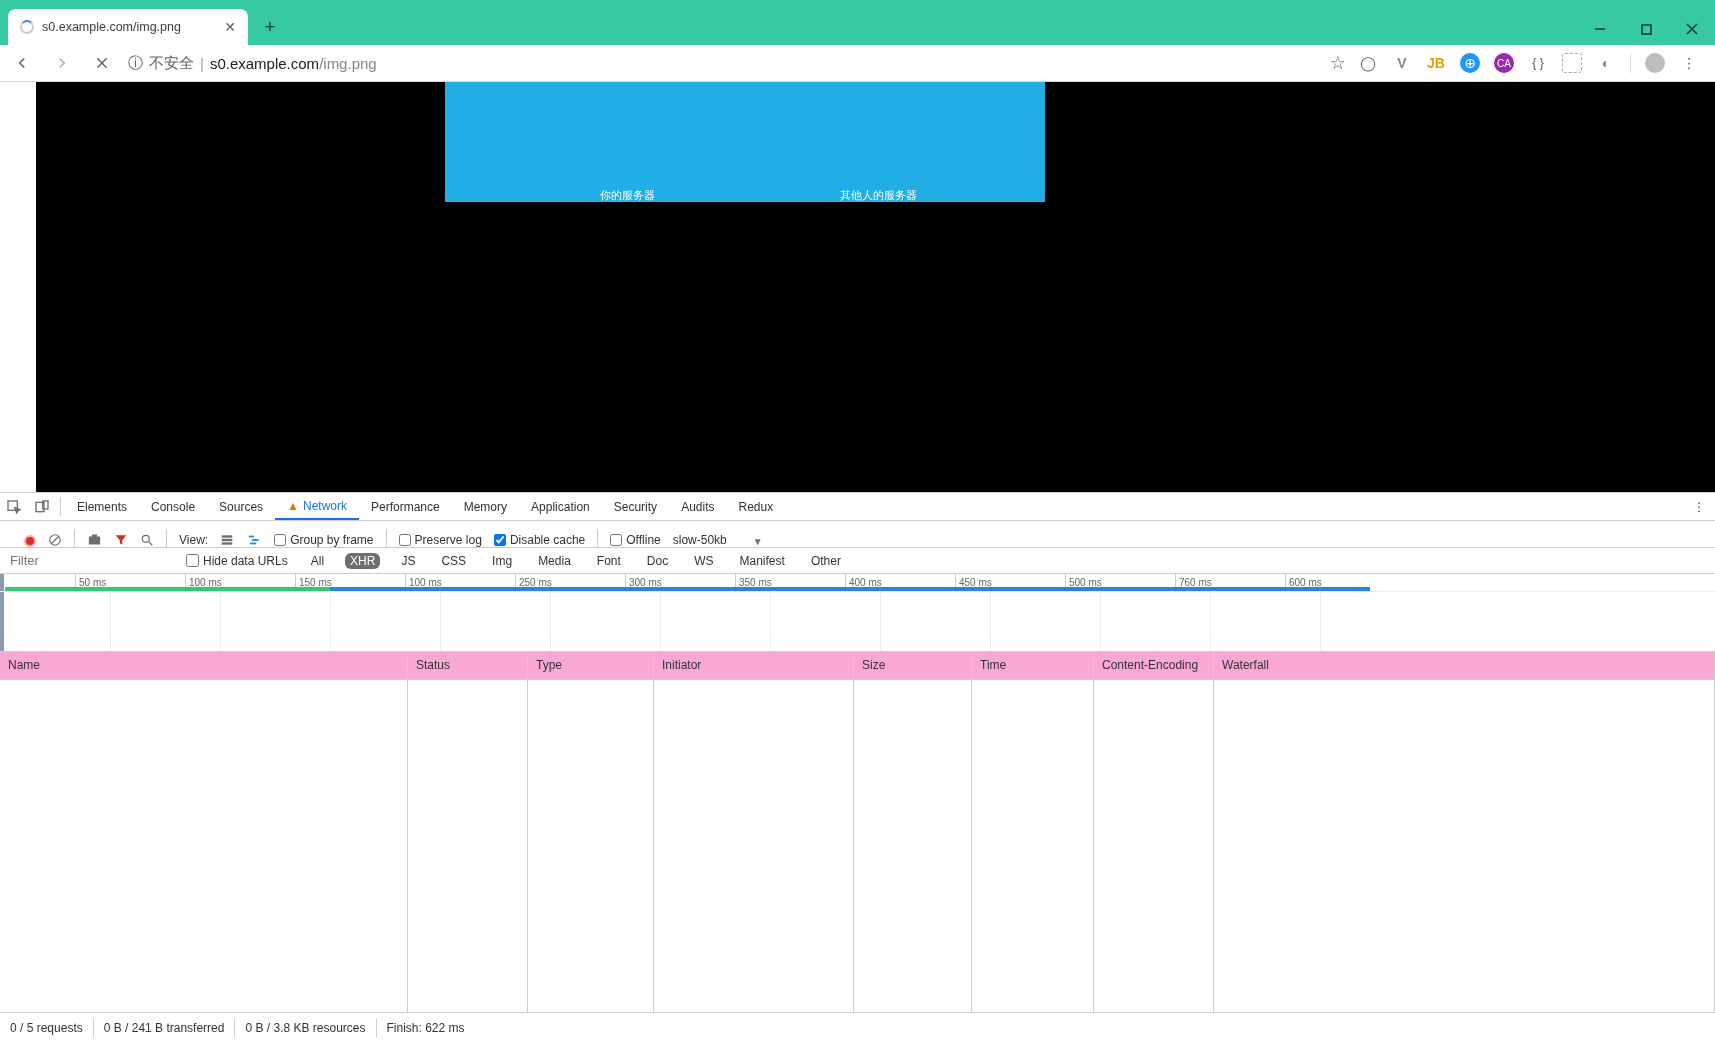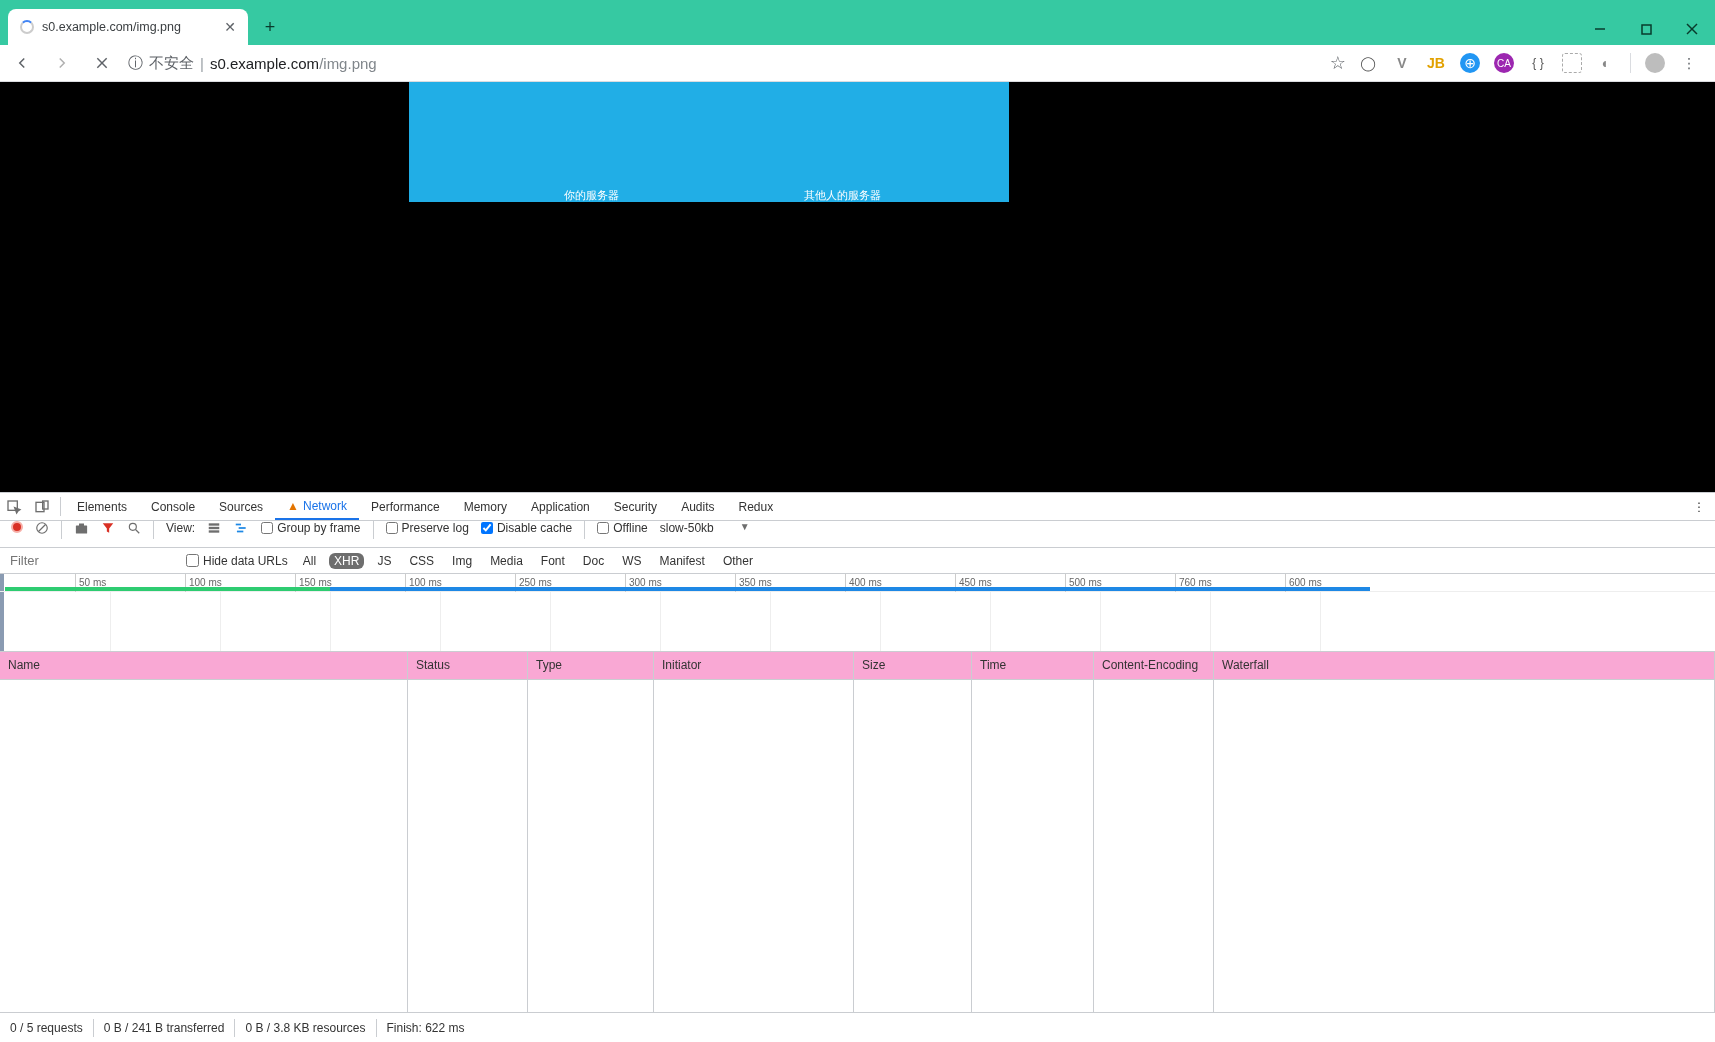--- a/index.html
+++ b/index.html
@@ -21,49 +21,49 @@
   .nav-btn.disabled { color:#b0b0b0; }
   .addr { flex:1; display:flex; align-items:center; gap:6px; font-size:15px; color:#5f6368; }
   .addr .insecure { color:#5f6368; }
   .addr .sep { color:#9aa0a6; }
   .addr .url-host { color:#202124; }
   .addr .url-path { color:#80868b; }
   .ext-icons { display:flex; gap:14px; align-items:center; padding-right:8px;}
   .ext-icons .ic { width:20px;height:20px;display:flex;align-items:center;justify-content:center;font-size:14px;border-radius:50%; }
 
   
-  .viewport { height: 410px; background:#000; position:relative; }
+  .viewport { height: 410px; background:#000; position:relative;margin-left:36px; }
   .loaded-img { position:absolute; left:409px; top:0; width:600px; height:120px; background:#21aee6; }
   .loaded-img .cap { position:absolute; bottom:-1px; font-size:11px; color:#fff; }
   .cap.l { left:155px; }
   .cap.r { left:395px; }
 
   
   .devtools { height: 550px; background:#fff; border-top:1px solid #cacdd1; display:flex; flex-direction:column; font-size:12px; color:#333;}
   .dt-tabs { height:28px; border-bottom:1px solid #cacdd1; display:flex; align-items:stretch; gap:0;}
   .dt-tool { width:28px; display:flex;align-items:center;justify-content:center; color:#6e6e6e;}
   .dt-tab { padding:0 12px; display:flex;align-items:center; color:#333; cursor:pointer; gap:4px;}
   .dt-tab.active { color:#1a73e8; border-bottom:2px solid #1a73e8; }
   .dt-tab .warn { color:#e37400; }
   .dt-more { margin-left:auto; padding:0 10px; display:flex;align-items:center;}
 
-  .dt-bar1 { height:27px; border-bottom:1px solid #cacdd1; display:flex; align-items:flex-start; padding:0 11px; gap:12px; color:#333;}
+  .dt-bar1 { height:27px; border-bottom:1px solid #cacdd1; display:flex; align-items:flex-end; padding:0 24px; gap:12px; color:#333;}
   .rec { width:12px;height:12px;background:#d93025;border-radius:50%; border:2px solid #f6aea7;}
   .dt-bar1 .ic { color:#6e6e6e; display:flex;align-items:center;}
   .dt-bar1 .ic.red { color:#d93025;}
   .dt-bar1 .divider { width:1px;height:18px;background:#cacdd1;}
   .dt-bar1 label { display:flex;align-items:center;gap:4px;}
   .dt-bar1 input[type=checkbox]{ width:12px;height:12px;}
   .dt-bar1 .sel { color:#333; padding-right:14px; position:relative;}
   .dt-bar1 .tri { font-size:10px;color:#6e6e6e;}
 
   .dt-bar2 { height:26px; border-bottom:1px solid #cacdd1; display:flex; align-items:center; padding:0 6px; gap:10px;}
   .dt-bar2 .filter-inp { width:170px; border:none; outline:none; font-size:13px; color:#333; background:transparent; padding:2px 4px;}
   .dt-bar2 .chips { display:flex; gap:8px; align-items:center;}
-  .chip { padding:1px 5px; border-radius:6px; cursor:pointer; color:#333;}
+  .chip { padding:1px 5px; border-radius:6px; cursor:pointer; color:#333;margin-left:8px;}
   .chip.active { background:#6e6e6e; color:#fff;}
   .dt-bar2 label { display:flex;align-items:center;gap:4px;}
 
   
   .timeline { height:78px; border-bottom:1px solid #cacdd1; position:relative; background:#fff;}
   .tl-ruler { position:absolute; top:0; left:0; right:0; height:18px; border-bottom:1px solid #eee;}
   .tl-tick { position:absolute; top:0; height:18px; border-left:1px solid #ccc; font-size:10px; color:#666; padding-left:3px; line-height:18px; white-space:nowrap;}
   .tl-vline { position:absolute; top:18px; bottom:0; width:1px; background:#eee;}
   .tl-handle-l { position:absolute; left:0; top:0; width:4px; height:100%; background:#8a9bb2;}
   .tl-green { position:absolute; top:13px; height:4px; background:#2ecc71;}

